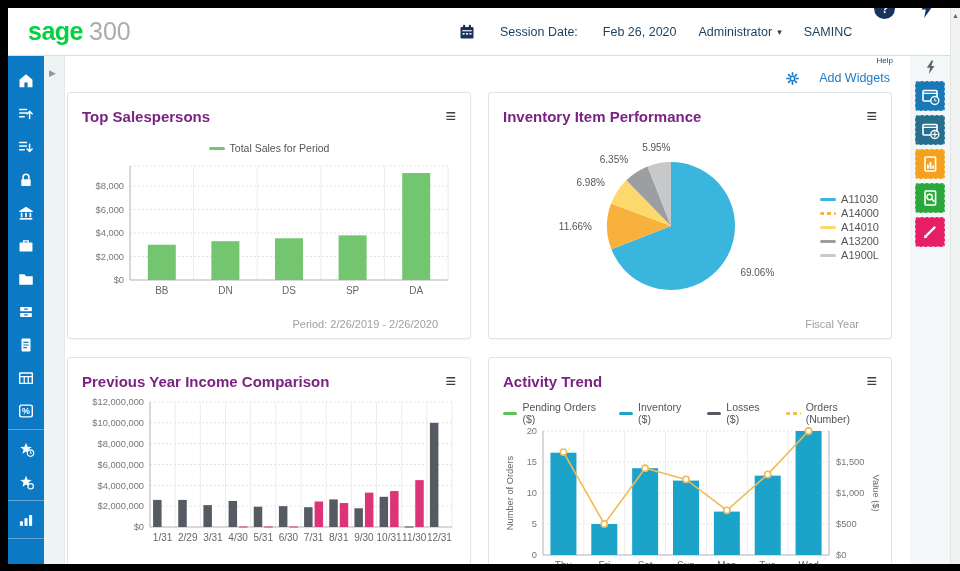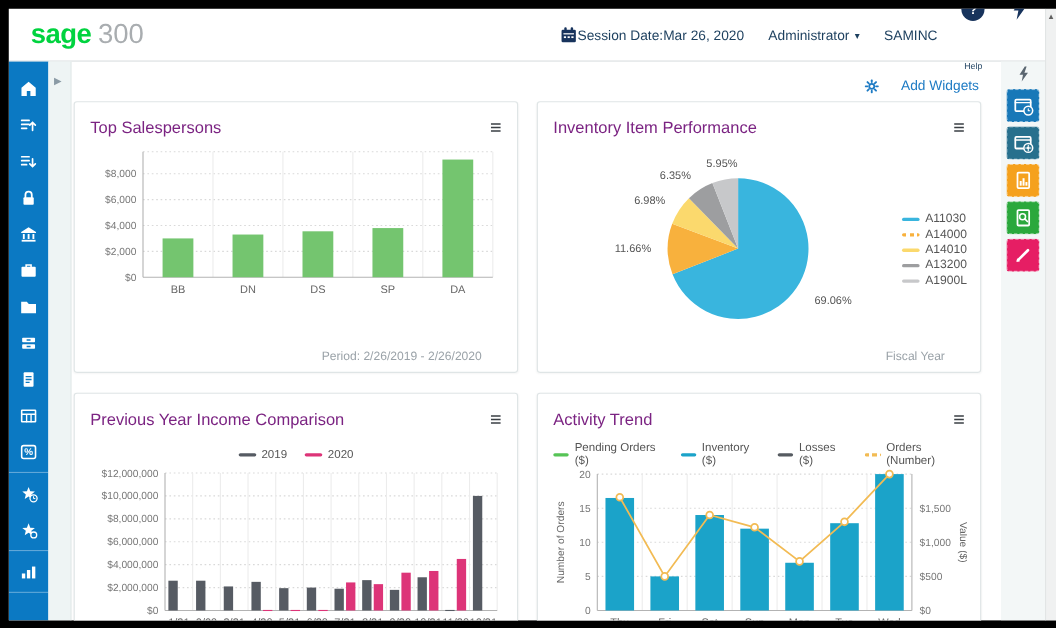--- a/index.html
+++ b/index.html
@@ -5,21 +5,21 @@
   html,body{margin:0;padding:0;width:960px;height:571px;overflow:hidden;background:#000;
     font-family:"Liberation Sans",sans-serif;}
   .screen{position:absolute;left:8px;top:8px;width:952px;height:556px;background:#ffffff;overflow:hidden;}
   
   header{position:absolute;left:0;top:0;width:942px;height:48px;background:#fff;border-bottom:1px solid #d9dee0;
     display:flex;align-items:center;justify-content:space-between;padding:0 14px 0 20px;box-sizing:border-box;}
   .logo{display:flex;align-items:baseline;}
   .logo-sage{color:#00d33f;font-size:25px;font-weight:bold;letter-spacing:-0.5px;}
   .logo-300{color:#a9adb0;font-size:25px;font-weight:300;margin-left:6px;}
   .hright{display:flex;align-items:center;gap:22px;color:#1c3f5e;font-size:12.5px;}
-  .session{display:flex;align-items:center;gap:0;cursor:pointer;}
+  .session{display:flex;align-items:center;gap:25px;cursor:pointer;}
   .usermenu{display:flex;align-items:center;gap:5px;cursor:pointer;}
   .caret{font-size:9px;color:#1c3f5e;}
   .icostack{display:flex;flex-direction:column;align-items:center;gap:1px;cursor:pointer;}
   .icostack .lbl{font-size:8px;color:#1c3f5e;margin-top:36px;}
   .helpcirc{width:21px;height:21px;border-radius:50%;background:#17335c;color:#fff;font-size:12px;font-weight:bold;
     display:flex;align-items:center;justify-content:center;}
   
   .bodyrow{position:absolute;left:0;top:48px;width:942px;height:508px;display:flex;}
   .sidebar{width:36px;background:#0b79c3;display:flex;flex-direction:column;align-items:center;padding-top:8px;}
   .side-item{width:36px;height:33px;display:flex;align-items:center;justify-content:center;cursor:pointer;}
@@ -28,21 +28,21 @@
   .expander{position:absolute;left:5px;top:12px;font-size:9px;color:#8a9aa5;cursor:pointer;}
   main{flex:1;padding:8px 0 0 2px;box-sizing:border-box;}
   .content-top{height:28px;display:flex;justify-content:flex-end;align-items:center;padding-right:14px;}
   .add-widgets{display:flex;align-items:center;gap:20px;background:none;border:none;color:#1e7bc4;font-size:12.5px;
     font-family:"Liberation Sans",sans-serif;cursor:pointer;}
   .grid{display:grid;grid-template-columns:404px 404px;grid-template-rows:247px 240px;gap:18px 17px;}
   
   .card{background:#fff;border:1px solid #dfe5e6;border-radius:3px;position:relative;box-sizing:border-box;
     padding:0 14px;box-shadow:0 1px 2px rgba(0,0,0,0.04);}
   .card-head{display:flex;justify-content:space-between;align-items:center;padding-top:11px;height:24px;}
-  .card-head h2{margin:0;font-size:15px;font-weight:400;color:#7b2382;}
+  .card-head h2{margin:0;font-size:15px;font-weight:700;color:#7b2382;}
   .wmenu{font-size:18px;line-height:14px;color:#3a3f44;cursor:pointer;font-weight:bold;}
   .legend{display:flex;justify-content:center;align-items:center;gap:16px;margin-top:12px;height:16px;
     font-size:10.5px;color:#555;}
   .legend .li,.pleg-item{display:flex;align-items:center;gap:5px;cursor:pointer;}
   .dash{width:16px;height:3px;border-radius:2px;display:inline-block;}
   .dash.dashed{background:repeating-linear-gradient(90deg,var(--c) 0,var(--c) 4px,transparent 4px,transparent 7px) !important;}
   .chartbox{margin-top:4px;}
   .card-foot{position:absolute;right:32px;bottom:8px;font-size:11px;color:#9aa2a8;}
   .pie-legend{position:absolute;right:12px;top:100px;display:flex;flex-direction:column;gap:2px;
     font-size:11px;color:#555;}
@@ -70,21 +70,21 @@
         <svg width="16" height="16" viewBox="0 0 16 16">
           <rect x="1.5" y="3" width="13" height="11.5" rx="1.2" fill="#17335c"></rect>
           <rect x="4" y="0.8" width="2.2" height="4" rx="1" fill="#17335c"></rect>
           <rect x="9.8" y="0.8" width="2.2" height="4" rx="1" fill="#17335c"></rect>
           <rect x="3.2" y="6.2" width="9.6" height="1.1" fill="#fff"></rect>
           <rect x="3.6" y="9" width="2" height="1.6" fill="#fff"></rect>
             <rect x="7" y="9" width="2" height="1.6" fill="#fff"></rect>
             <rect x="10.4" y="9" width="2" height="1.6" fill="#fff"></rect>
         </svg>
         <span>Session Date:</span>
-        <span>Mar 26, 2020</span>
+        <span>Feb 26, 2020</span>
       </div>
       <div class="usermenu">
         <span>Administrator</span>
         <span class="caret">▾</span>
       </div>
       <div>SAMINC</div>
       <div class="icostack">
         <div class="helpcirc">?</div>
         <span class="lbl">Help</span>
       </div>
@@ -213,20 +213,26 @@
           <span>Add Widgets</span>
         </button>
       </div>
 
       <div class="grid">
         <section class="card">
           <div class="card-head">
             <h2>Top Salespersons</h2>
             <div class="wmenu">≡</div>
           </div>
+          <div class="legend" id="legend-0">
+              <span class="li">
+                <span class="dash" style="background: rgb(116, 197, 111); --c: #74c56f;"></span>
+                <span>Total Sales for Period</span>
+              </span>
+            </div>
           <div class="chartbox"><svg id="chart-0" viewBox="0 0 376 142" width="376" height="142">
                 <text x="42" y="123.2" font-size="9.3" fill="#777" text-anchor="end">$0</text>
                 <line x1="48" y1="96.49484536082474" x2="366" y2="96.49484536082474" stroke="#d9d9d9" stroke-dasharray="1.5,2.5"></line>
                 <text x="42" y="99.69484536082474" font-size="9.3" fill="#777" text-anchor="end">$2,000</text>
                 <line x1="48" y1="72.98969072164948" x2="366" y2="72.98969072164948" stroke="#d9d9d9" stroke-dasharray="1.5,2.5"></line>
                 <text x="42" y="76.18969072164948" font-size="9.3" fill="#777" text-anchor="end">$4,000</text>
                 <line x1="48" y1="49.48453608247422" x2="366" y2="49.48453608247422" stroke="#d9d9d9" stroke-dasharray="1.5,2.5"></line>
                 <text x="42" y="52.684536082474224" font-size="9.3" fill="#777" text-anchor="end">$6,000</text>
                 <line x1="48" y1="25.979381443298976" x2="366" y2="25.979381443298976" stroke="#d9d9d9" stroke-dasharray="1.5,2.5"></line>
                 <text x="42" y="29.179381443298976" font-size="9.3" fill="#777" text-anchor="end">$8,000</text>
@@ -292,30 +298,20 @@
               </span>
             </div>
           <div class="card-foot">Fiscal Year</div>
         </section>
 
         <section class="card">
           <div class="card-head">
             <h2>Previous Year Income Comparison</h2>
             <div class="wmenu">≡</div>
           </div>
-          <div class="legend" id="legend-2">
-              <span class="li">
-                <span class="dash" style="background: rgb(86, 91, 99); --c: #565b63;"></span>
-                <span>2019</span>
-              </span>
-              <span class="li">
-                <span class="dash" style="background: rgb(221, 52, 120); --c: #dd3478;"></span>
-                <span>2020</span>
-              </span>
-            </div>
           <div class="chartbox"><svg id="chart-2" viewBox="0 0 376 152" width="376" height="152">
                 <text x="62" y="133.2" font-size="9.3" fill="#777" text-anchor="end">$0</text>
                 <line x1="68" y1="109.16666666666667" x2="370" y2="109.16666666666667" stroke="#d9d9d9" stroke-dasharray="1.5,2.5"></line>
                 <text x="62" y="112.36666666666667" font-size="9.3" fill="#777" text-anchor="end">$2,000,000</text>
                 <line x1="68" y1="88.33333333333334" x2="370" y2="88.33333333333334" stroke="#d9d9d9" stroke-dasharray="1.5,2.5"></line>
                 <text x="62" y="91.53333333333335" font-size="9.3" fill="#777" text-anchor="end">$4,000,000</text>
                 <line x1="68" y1="67.5" x2="370" y2="67.5" stroke="#d9d9d9" stroke-dasharray="1.5,2.5"></line>
                 <text x="62" y="70.7" font-size="9.3" fill="#777" text-anchor="end">$6,000,000</text>
                 <line x1="68" y1="46.66666666666667" x2="370" y2="46.66666666666667" stroke="#d9d9d9" stroke-dasharray="1.5,2.5"></line>
                 <text x="62" y="49.866666666666674" font-size="9.3" fill="#777" text-anchor="end">$8,000,000</text>

